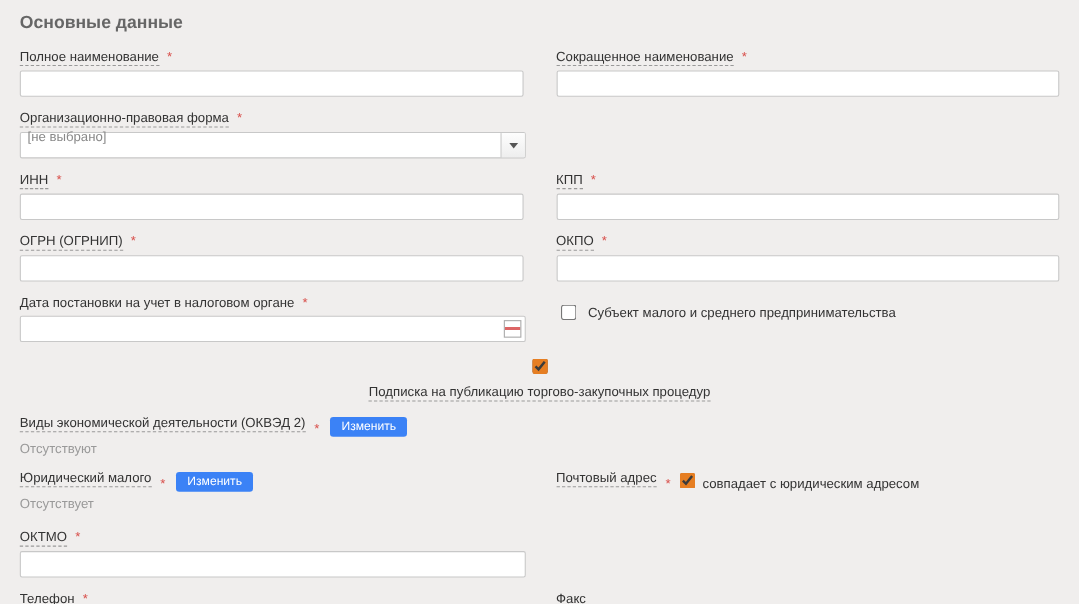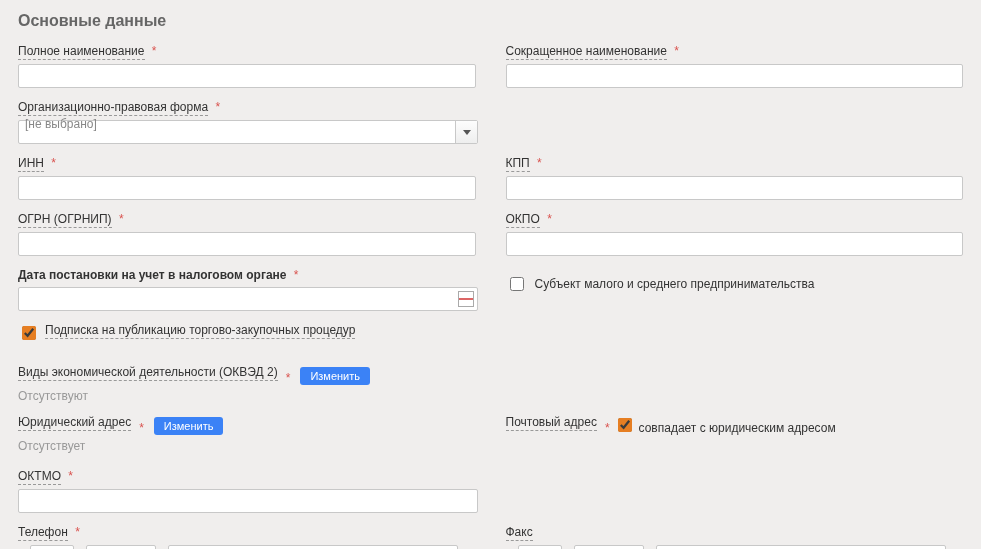--- a/index.html
+++ b/index.html
@@ -100,21 +100,22 @@
     width: 16px;
     height: 16px;
     border: 1px solid #aaa;
     background: linear-gradient(#fff 40%,#d66 40%,#d66 55%,#fff 55%);
     cursor: pointer;
   }
   .checkbox-row {
     display: flex;
     align-items: center;
     gap: 6px;
-    margin-bottom: 22px;
+    margin-bottom: 8px;
+    flex-direction: column;
   }
   .btn {
     display: inline-block;
     background: #3b82f6;
     color: #fff;
     border: none;
     padding: 3px 10px;
     font-size: 11px;
     border-radius: 3px;
     cursor: pointer;
@@ -165,21 +166,21 @@
     padding: 2px 4px;
     font-size: 12px;
     border-radius: 2px;
   }
   .sme-row {
     display: flex;
     align-items: center;
     gap: 8px;
     margin-top: 6px;
   }
-  .nolabel { border-bottom: none; cursor: default; font-weight: bold; }
+  .nolabel { border-bottom: none; cursor: default; }
   input[type=checkbox] {
     width: 14px;
     height: 14px;
     cursor: pointer;
   }
   .cb-orange { accent-color: #e67e22; }
 </style>
 </head>
 <body>
 
@@ -280,21 +281,21 @@
   <div class="inline-label-row">
     <span class="field-label">Виды экономической деятельности (ОКВЭД 2)</span>
     <span class="required">*</span>
     <button class="btn">Изменить</button>
   </div>
   <div class="absent">Отсутствуют</div>
 
   <div class="row" style="margin-bottom:4px;">
     <div class="col">
       <div class="inline-label-row">
-        <span class="field-label">Юридический адрес</span>
+        <span class="field-label">Юридический малого</span>
         <span class="required">*</span>
         <button class="btn">Изменить</button>
       </div>
       <div class="absent">Отсутствует</div>
     </div>
     <div class="col">
       <div class="inline-label-row">
         <span class="field-label">Почтовый адрес</span>
         <span class="required">*</span>
         <input type="checkbox" class="cb-orange" checked="" style="margin-left: 4px;">

